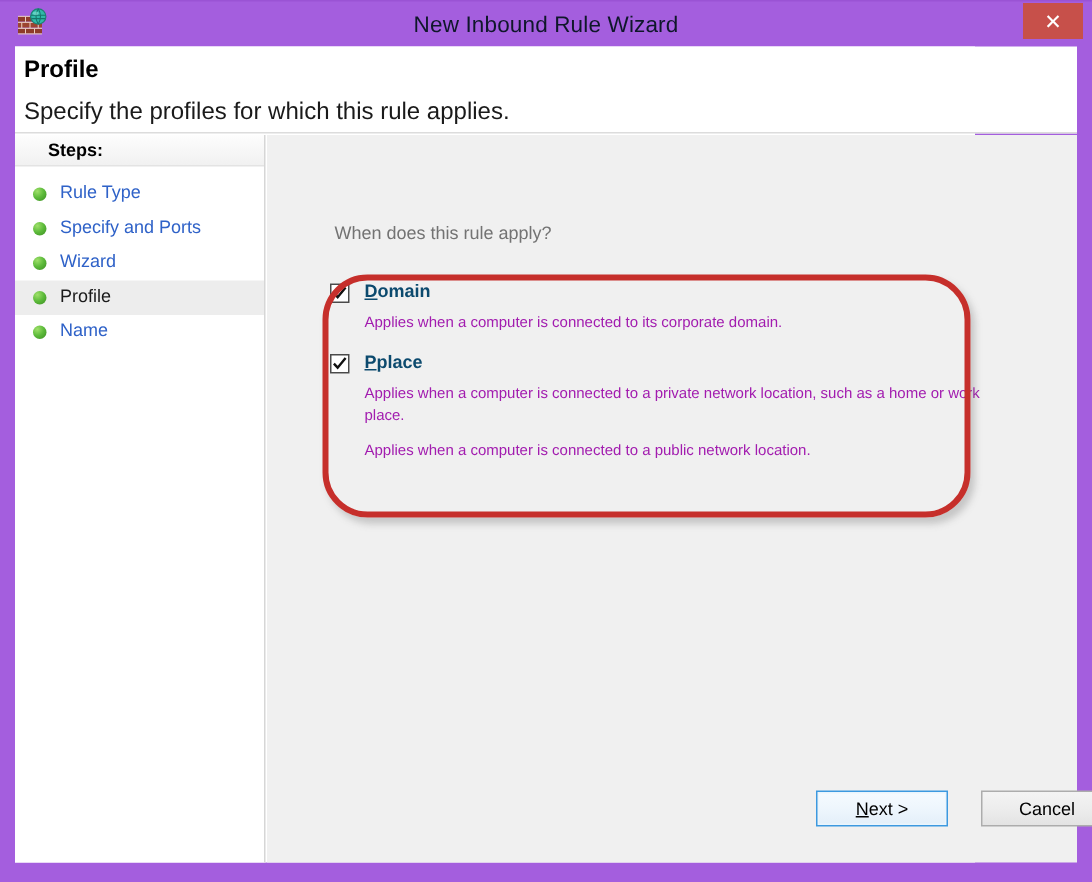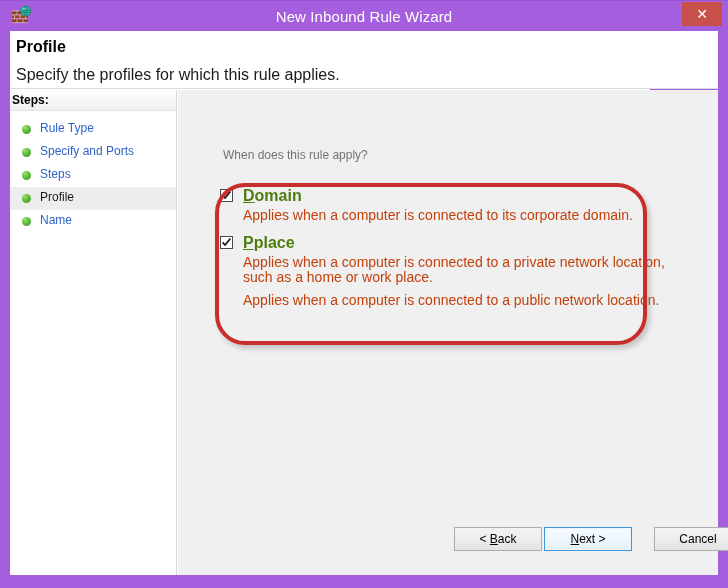--- a/index.html
+++ b/index.html
@@ -39,21 +39,21 @@
     width: 24px; height: 24px;
   }
   .title-text {
     position: absolute;
     left: 0; top: 0;
     width: 728px;
     height: 31px;
     line-height: 31px;
     text-align: center;
     font-size: 15px;
-    color: #ffffff;
+    color: #0f172a;
     letter-spacing: .1px;
   }
   .close-btn {
     position: absolute;
     right: 6px; top: 1px;
     width: 40px; height: 24px;
     background: #c7504a;
     color: #ffffff;
     font-size: 14px;
     line-height: 24px;
@@ -108,21 +108,21 @@
     position: absolute;
     left: 0; top: 0;
     width: 166px;
     height: 21px;
     background: linear-gradient(to bottom, #fdfdfd 0%, #f1f1f1 100%);
     border-bottom: 1px solid #e3e3e3;
     box-sizing: border-box;
   }
   .steps-header span {
     position: absolute;
-    left: 2px; top: 3px;
+    left: 22px; top: 3px;
     font-size: 12px;
     font-weight: bold;
     color: #000000;
   }
   .step {
     position: absolute;
     left: 0;
     width: 166px;
     height: 23px;
     box-sizing: border-box;
@@ -175,30 +175,30 @@
     width: 13px; height: 13px;
     background: #ffffff;
     border: 1px solid #4a4a4a;
     box-sizing: border-box;
     cursor: pointer;
   }
   .checkbox svg { position: absolute; left: 0; top: 0; }
   .cb-label {
     position: absolute;
     left: 23px; top: -1px;
-    font-size: 16px;
+    font-size: 12px;
     font-weight: bold;
-    color: #4d7c0f;
+    color: #0c4a6e;
     cursor: pointer;
   }
   .cb-label u { text-decoration: underline; }
   .cb-desc {
     margin: 1px 0 0 23px;
-    font-size: 14px;
-    color: #c2410c;
+    font-size: 10px;
+    color: #a21caf;
     line-height: 15px;
     max-width: 425px;
   }
   .gap-a { height: 12px; }
   .gap-b { height: 7px; }
 
   
   .annotation {
     position: absolute;
     left: 37px; top: 93px;
@@ -292,21 +292,21 @@
       <div class="step" style="top:28px">
         <span class="bullet"></span>
         <span class="label">Rule Type</span>
       </div>
       <div class="step" style="top:51px">
         <span class="bullet"></span>
         <span class="label">Specify and Ports</span>
       </div>
       <div class="step" style="top:74px">
         <span class="bullet"></span>
-        <span class="label">Steps</span>
+        <span class="label">Wizard</span>
       </div>
       <div class="step current" style="top:97px">
         <span class="bullet"></span>
         <span class="label">Profile</span>
       </div>
       <div class="step" style="top:120px">
         <span class="bullet"></span>
         <span class="label">Name</span>
       </div>
     </div>
@@ -347,21 +347,20 @@
 
         <div class="profile-row">
           <div class="cb-desc">Applies when a computer is connected to a public network location.</div>
         </div>
 
       </div>
 
       <div class="annotation"></div>
 
       <div class="buttons">
-        <div class="btn" id="btn-back"><span>&lt; </span><u>B</u><span>ack</span></div>
 
         <div class="btn default" id="btn-next"><u>N</u><span>ext &gt;</span></div>
 
         <div class="btn" id="btn-cancel">Cancel</div>
       </div>
 
     </div>
   </div>
 </div>
 

